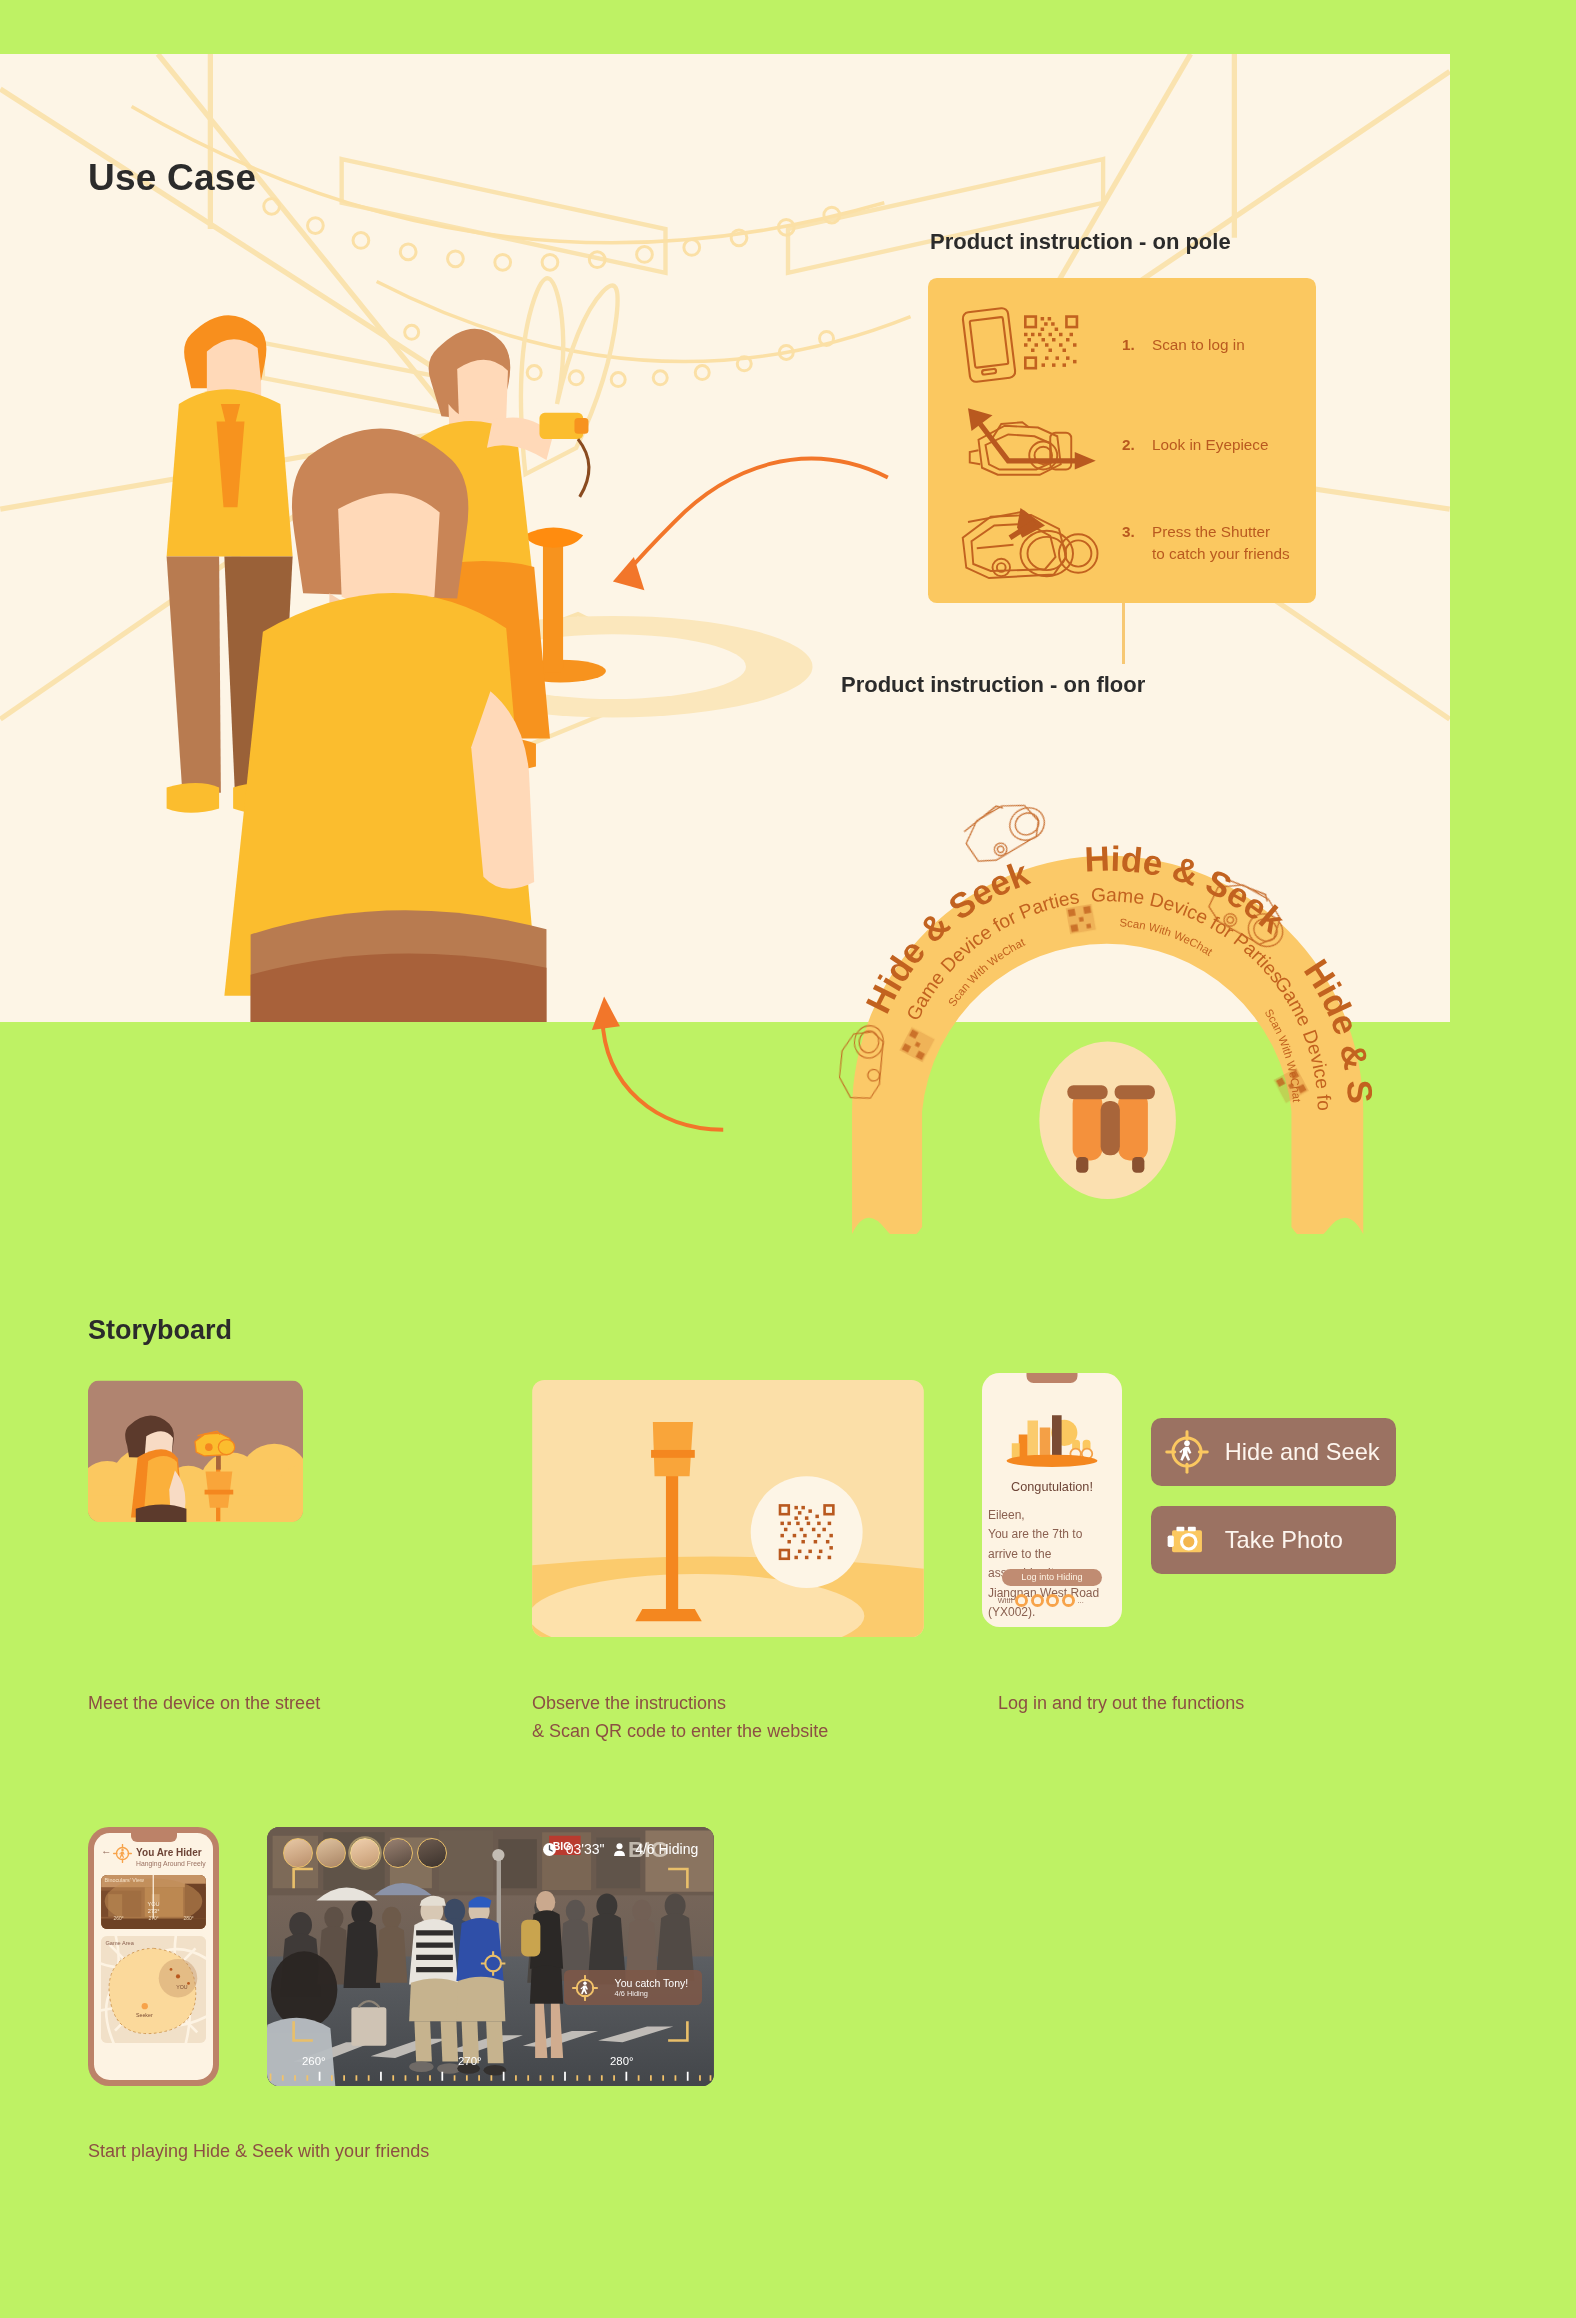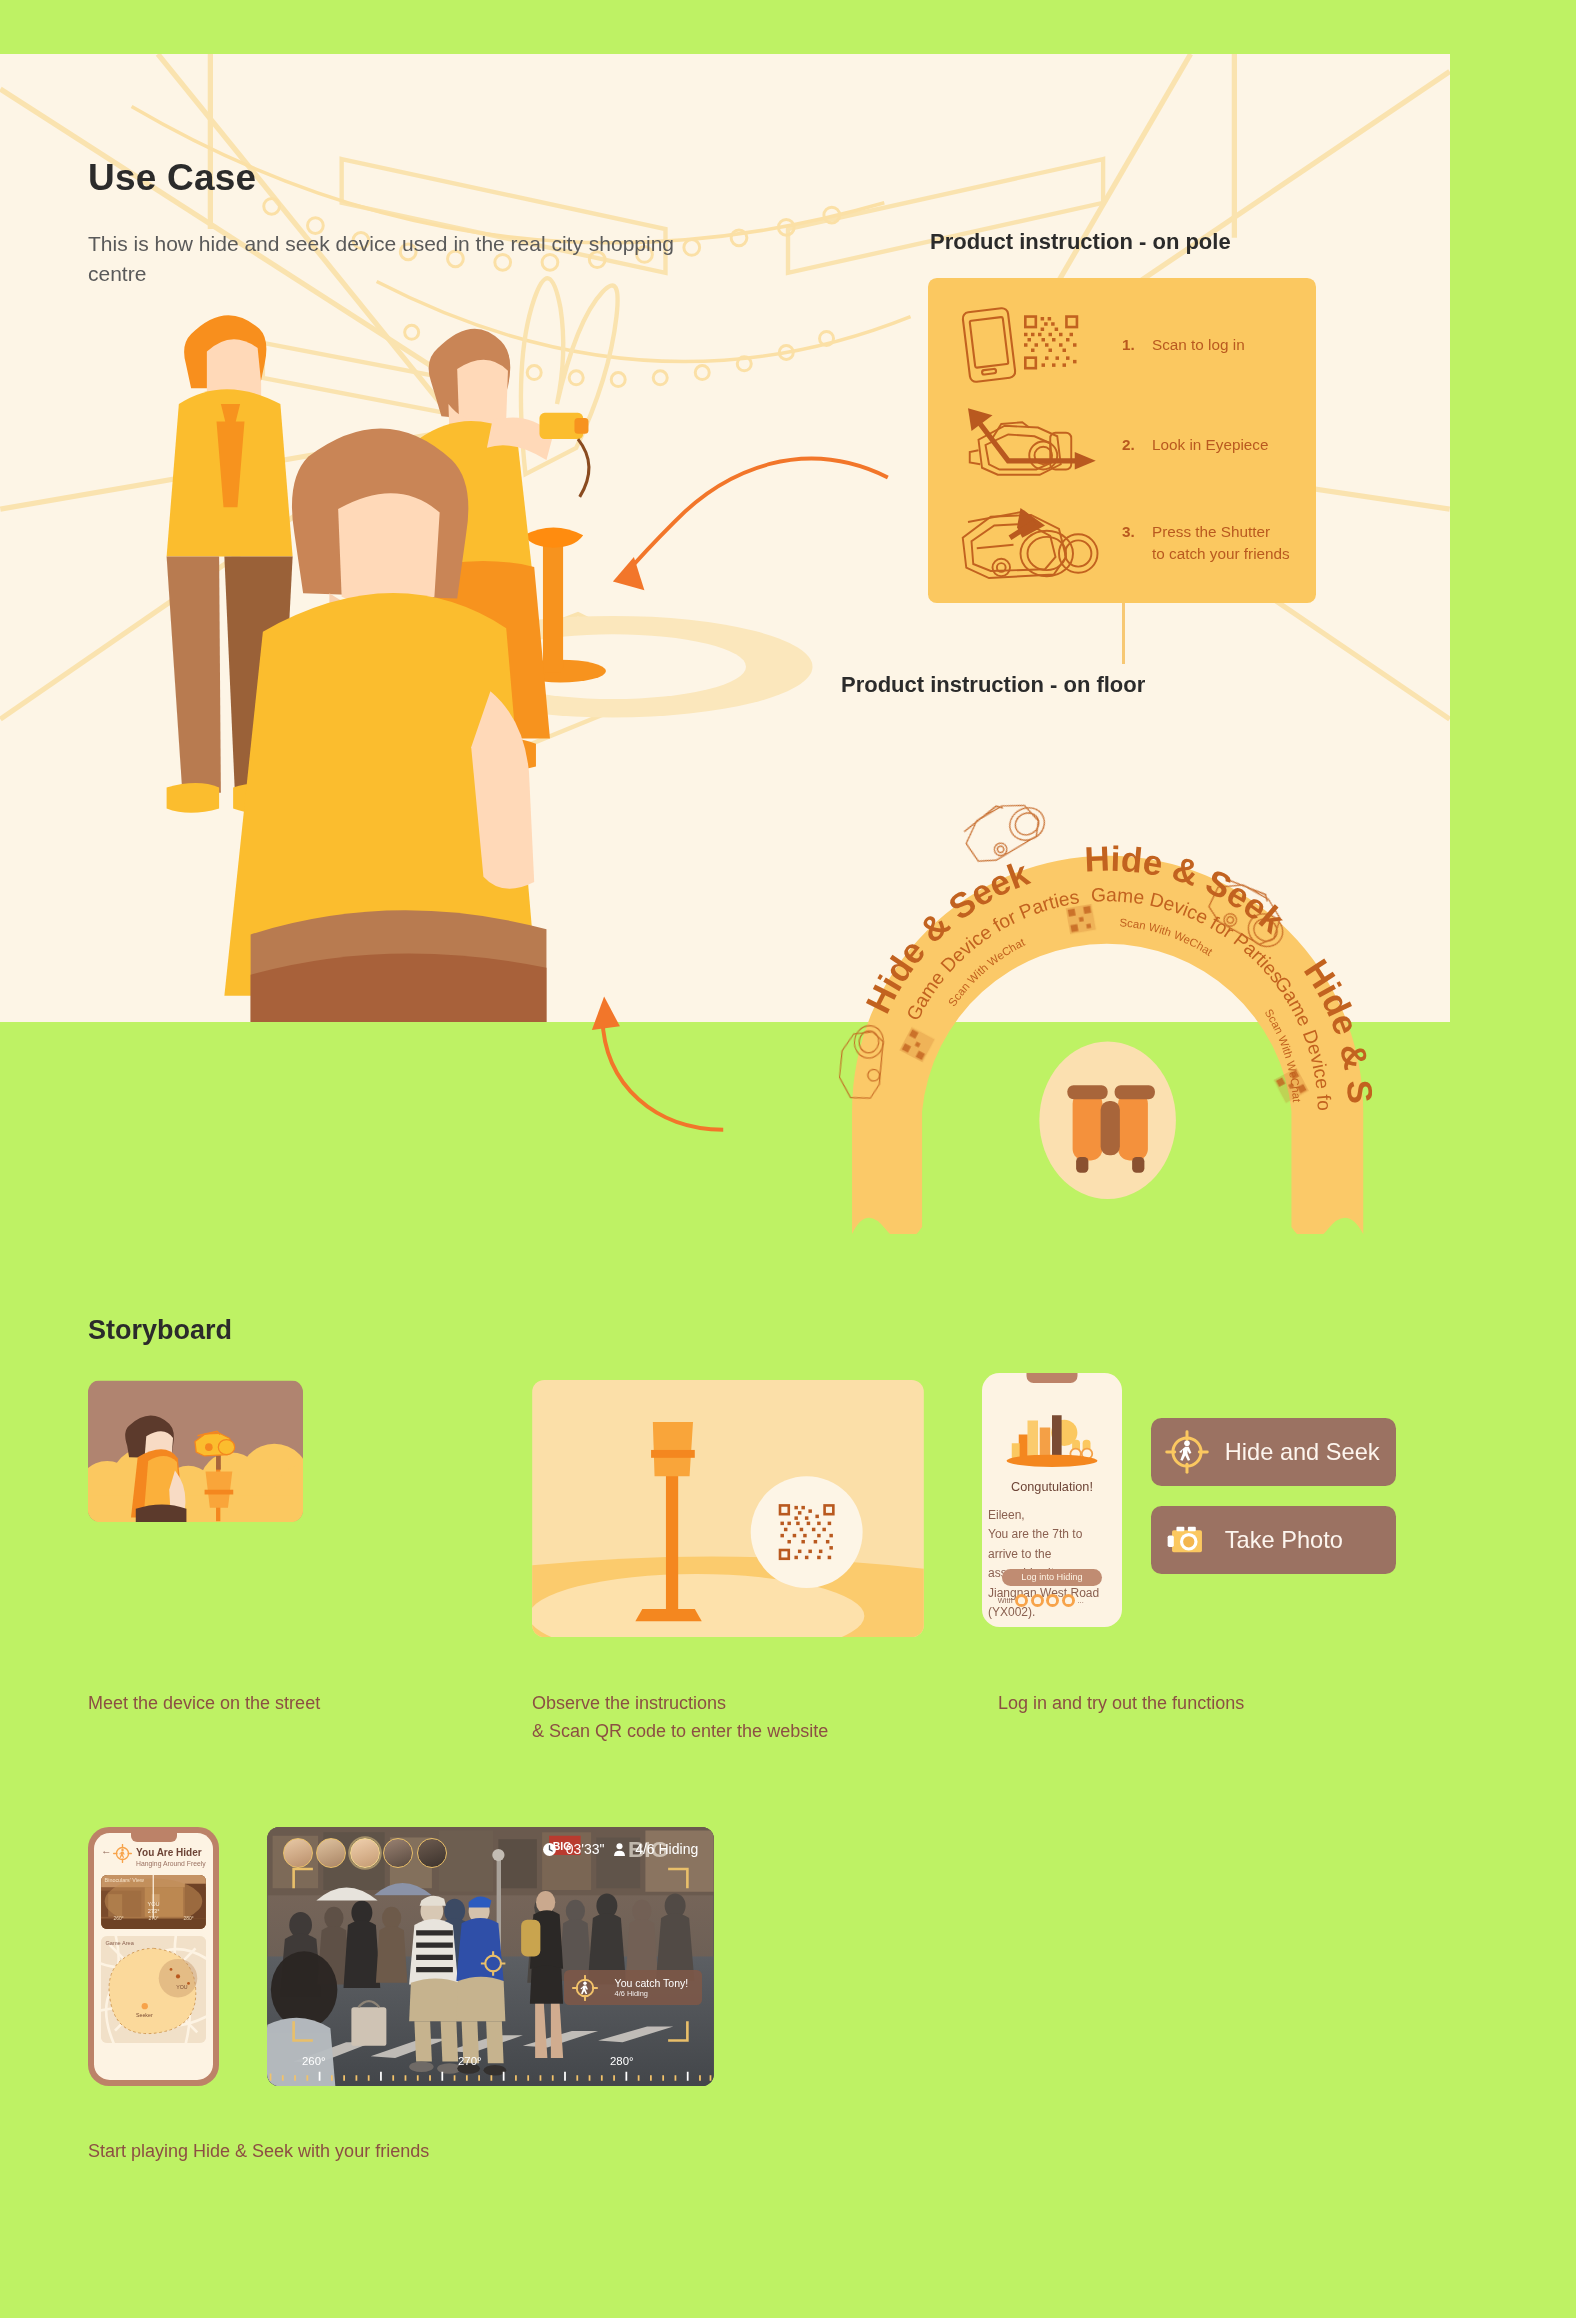--- a/index.html
+++ b/index.html
@@ -300,21 +300,20 @@
         <path d="M386 520 q68 -38 116 4 l-6 96 q-56 24 -106 0 Z" fill="#ffd9b8"></path>
         <path d="M376 616 q62 42 126 8 l0 66 l-126 0 Z" fill="#f8cfae"></path>
         <path d="M300 660 q152 -86 278 -4 l36 420 l-358 0 Z" fill="#fbbd2e"></path>
         <path d="M560 728 q38 32 44 92 l6 126 q-36 18 -58 -6 l-14 -148 Z" fill="#ffd9b8"></path>
         <path d="M286 1006 q164 -52 338 -6 l0 162 l-338 0 Z" fill="#b87b50"></path>
         <path d="M286 1052 q160 -44 338 -8 l0 122 l-338 0 Z" fill="#a8613a"></path>
       </g>
     </svg>
 
     <div class="hero-title">Use Case</div>
-    <div class="hero-sub">This is how hide and seek device used in the real city shopping centre</div>
   </div>
 
   <div class="sec-label" id="lbl-pole">Product instruction - on pole</div>
   <div class="sec-label" id="lbl-floor">Product instruction - on floor</div>
 
   <div class="pole-card">
 
     <div class="pole-row" style="left:19px; top:23px;">
       <div class="pole-art">
         <svg viewBox="0 0 200 100" width="175" height="88">

